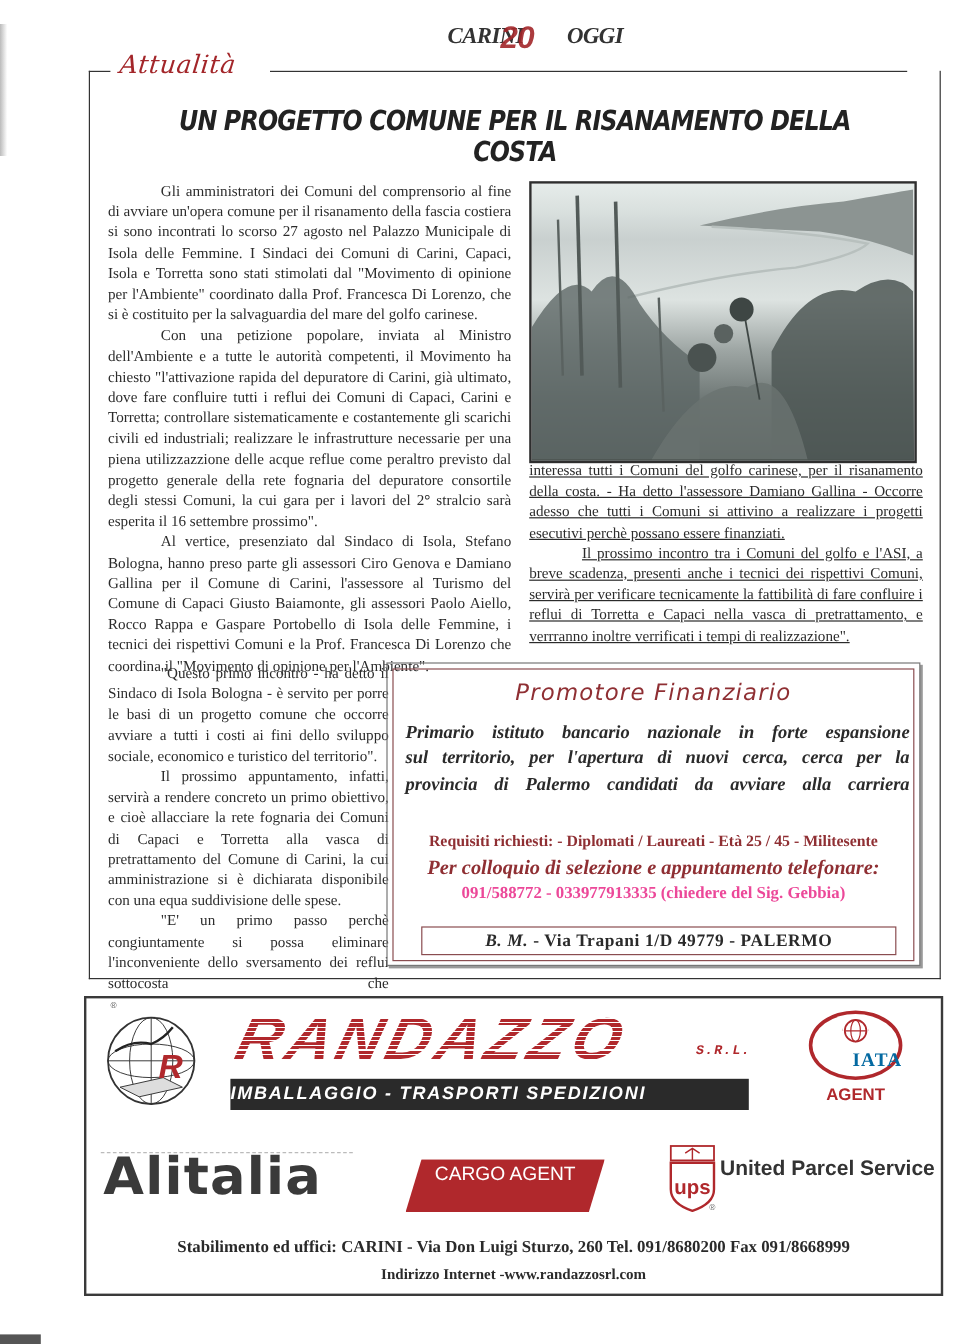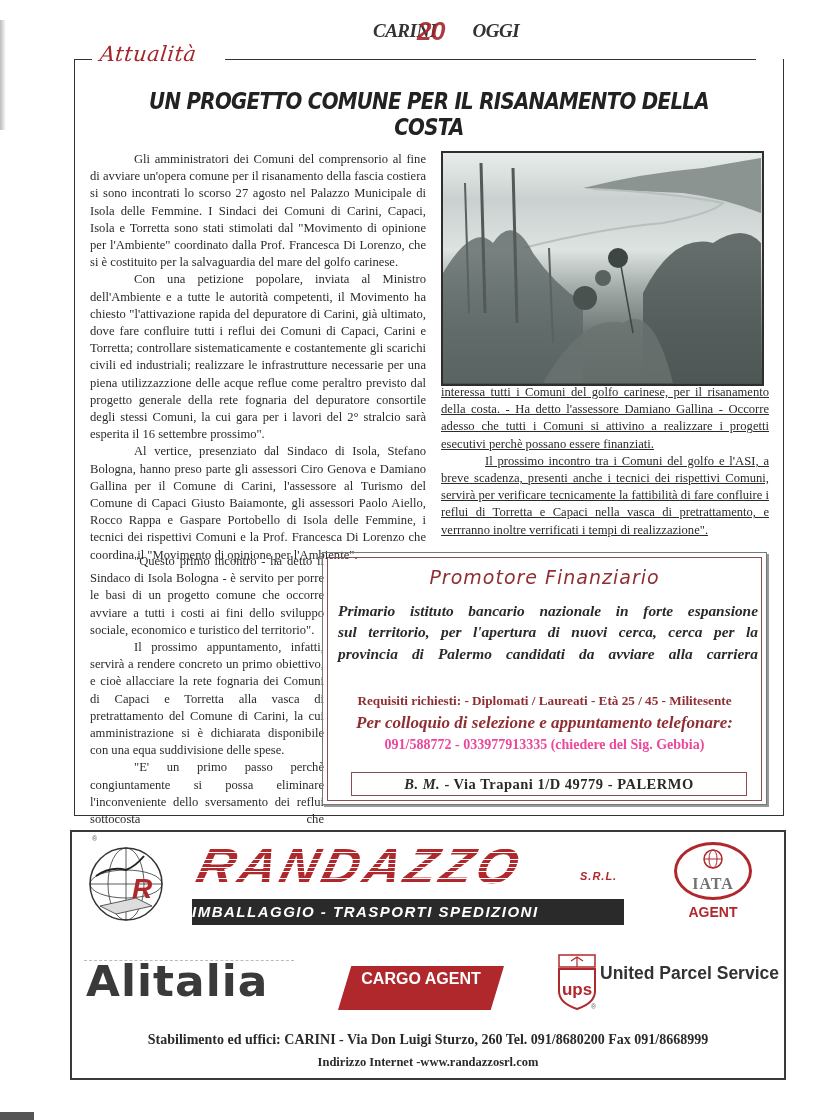--- a/index.html
+++ b/index.html
@@ -61,39 +61,39 @@
     .ad-address i { font-style: italic; }
 
     
     .rz-frame { position: absolute; left: 70px; top: 830px; width: 716px; height: 250px; border: 2px solid #3a3a3a; }
     .rz-globe { position: absolute; left: 86px; top: 836px; width: 80px; height: 96px; }
     .rz-reg { position: absolute; left: 92px; top: 835px; font-size: 7px; color: #555; font-family: "Liberation Sans", sans-serif; }
     .rz-name { position: absolute; left: 198px; top: 836px; font-family: "Liberation Sans", sans-serif; font-weight: bold;
       font-style: italic; font-size: 52px; color: #b0282c; letter-spacing: 4px; transform: skewX(-14deg) scaleY(0.95);
       background: repeating-linear-gradient(to bottom, #b0282c 0px, #b0282c 3px, #fff 3px, #fff 4px);
       -webkit-background-clip: text; background-clip: text; -webkit-text-fill-color: transparent; }
-    .rz-srl { position: absolute; left: 580px; top: 870px; font-family: Liberation Sans, sans-serif; font-weight: bold;
+    .rz-srl { position: absolute; left: 580px; top: 870px; font-family: Liberation Mono, monospace; font-weight: bold;
       font-style: italic; font-size: 11px; color: #b0282c; letter-spacing: 1px; }
     .rz-bar { position: absolute; left: 192px; top: 899px; width: 432px; height: 26px; background: #2a2a2a;
       color: #fff; font-family: "Liberation Sans", sans-serif; font-weight: bold; font-style: italic; font-size: 15px;
       line-height: 26px; letter-spacing: 1.5px; }
     .iata { position: absolute; left: 674px; top: 842px; width: 78px; height: 58px; border: 3px solid #b0282c;
       border-radius: 50%; }
-    .iata-text { position: absolute; left: 674px; top: 875px; width: 78px; text-align: center; font-weight: bold;
-      font-size: 16px; color: #737373; letter-spacing: 1px; }
+    .iata-text { position: absolute; left: 674px; top: 875px; width: 78px; text-align: right; font-weight: bold;
+      font-size: 16px; color: #0369a1; letter-spacing: 1px; }
     .iata-agent { position: absolute; left: 674px; top: 904px; width: 78px; text-align: center; font-family: "Liberation Sans", sans-serif;
       font-weight: bold; font-size: 14px; color: #b0282c; }
     .iata-globe { position: absolute; left: 702px; top: 848px; width: 22px; height: 22px; }
 
     .alitalia-line { position: absolute; left: 84px; top: 960px; width: 210px; border-top: 1px dashed #bbb; }
     .alitalia { position: absolute; left: 86px; top: 956px; font-family: "DejaVu Sans", sans-serif; font-weight: bold;
       font-size: 43px; color: #3a3a3a; letter-spacing: 1px; transform: scaleX(1.02); transform-origin: left; }
     .cargo { position: absolute; left: 338px; top: 966px; width: 166px; height: 44px; background: #b0282c;
       clip-path: polygon(8% 0, 100% 0, 92% 100%, 0 100%); color: #fff; font-family: "Liberation Sans", sans-serif;
-      font-weight: bold; font-size: 16px; text-align: center; line-height: 26px; }
+      font-weight: normal; font-size: 16px; text-align: center; line-height: 26px; }
     .ups { position: absolute; left: 556px; top: 953px; width: 42px; height: 58px; }
     .ups-text { position: absolute; left: 600px; top: 963px; font-family: "Liberation Sans", sans-serif; font-weight: bold;
       font-size: 17.5px; color: #333; }
     .ups-reg { position: absolute; left: 591px; top: 1003px; font-size: 7px; color: #666; font-family: "Liberation Sans", sans-serif; }
 
     .rz-addr { position: absolute; left: 70px; top: 1032px; width: 716px; text-align: center; font-weight: bold;
       font-size: 14px; color: #2a2a2a; }
     .rz-web { position: absolute; left: 70px; top: 1055px; width: 716px; text-align: center; font-weight: bold;
       font-size: 12.5px; color: #2a2a2a; }
   </style>

